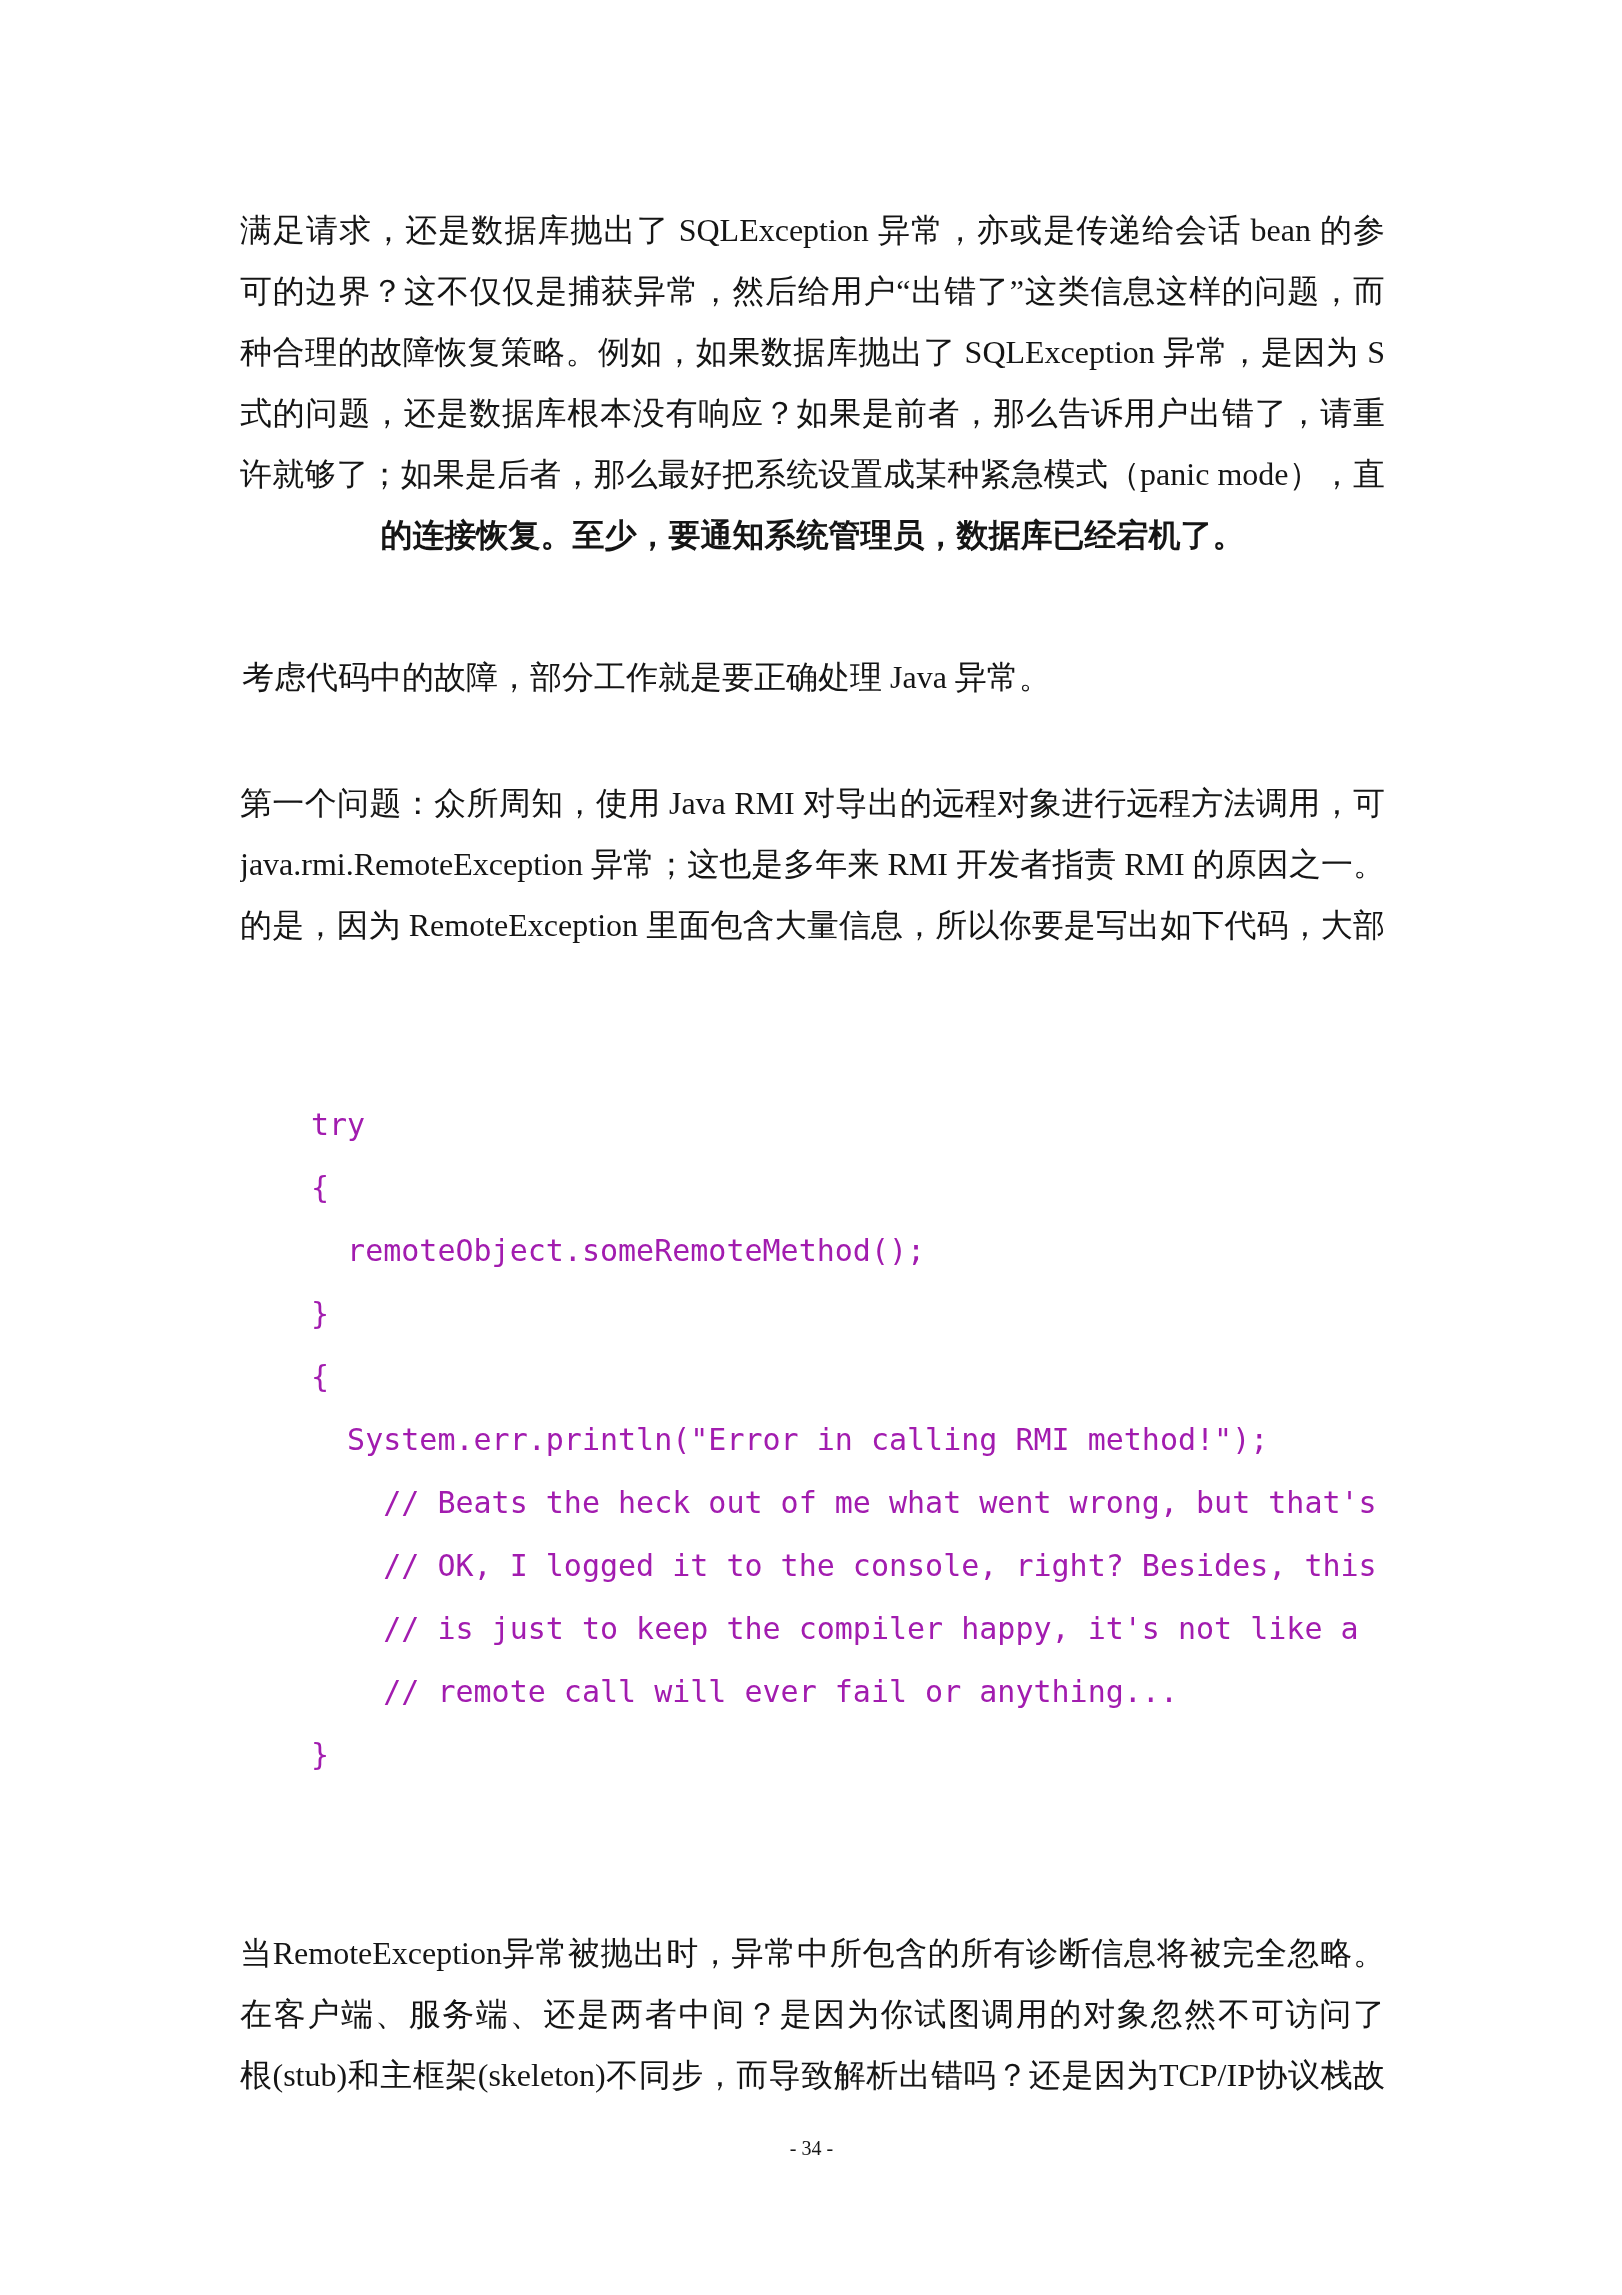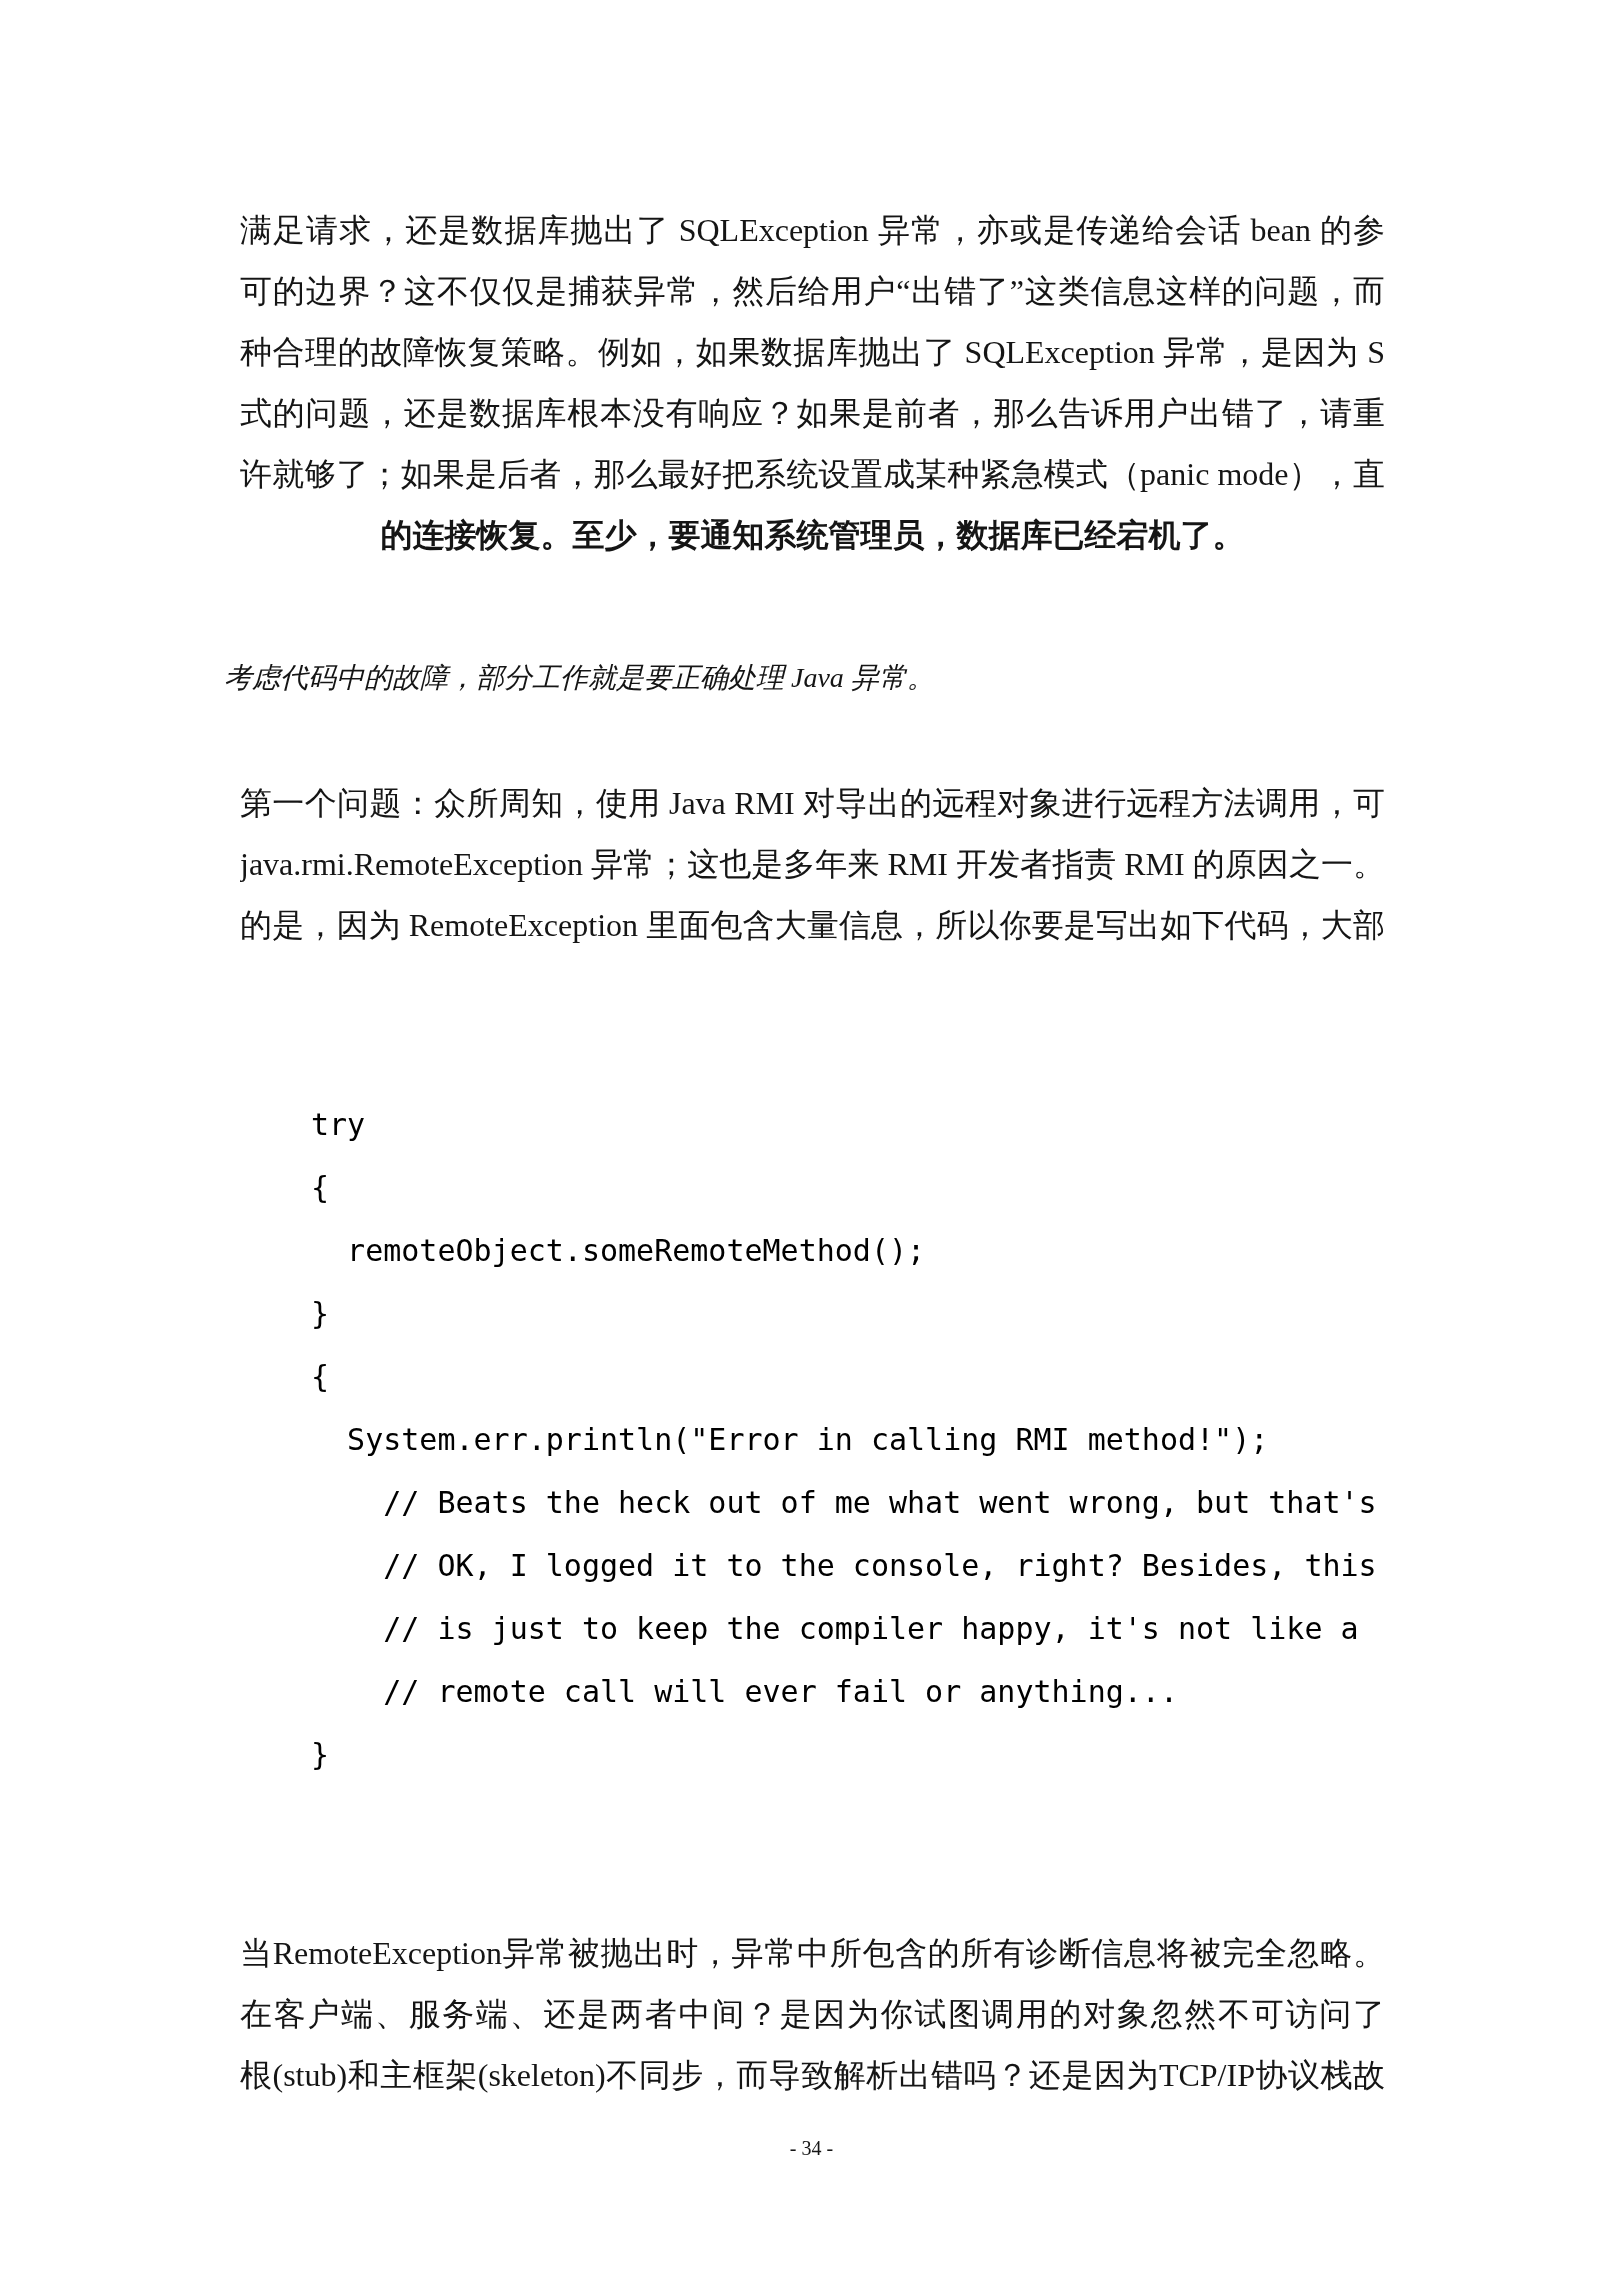--- a/index.html
+++ b/index.html
@@ -31,33 +31,32 @@
     text-align: justify;
     text-align-last: justify;
     word-break: break-all;
   }
   .ll {
     text-align: center;
     font-weight: bold;
   }
   .note {
     position: absolute;
-    left: 224px;
+    left: 242px;
     width: 1145px;
-    font-size: 28px;
+    font-size: 32px;
     line-height: 61px;
-    font-style: italic;
   }
   .code {
     position: absolute;
     left: 311px;
     width: 1157px;
     font-family: "DejaVu Sans Mono", "Liberation Mono", monospace;
     font-size: 30px;
-    color: #000000;
+    color: #a21caf;
   }
   .code .cl {
     height: 63px;
     line-height: 63px;
     white-space: pre;
     overflow: hidden;
   }
   .pagenum {
     position: absolute;
     top: 2124px;

